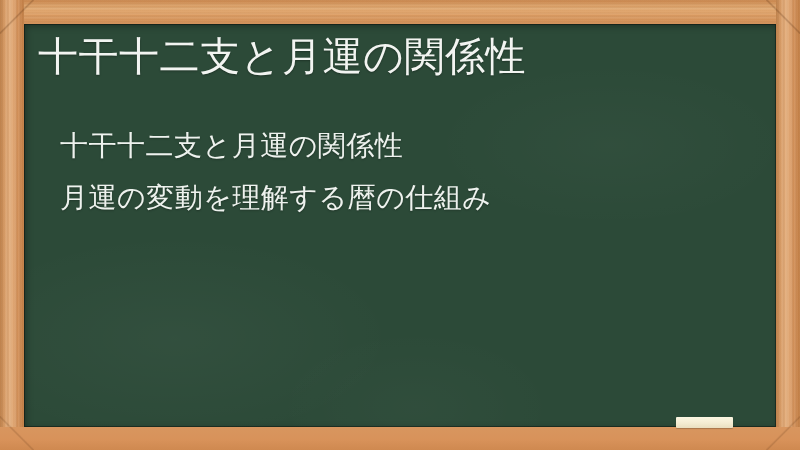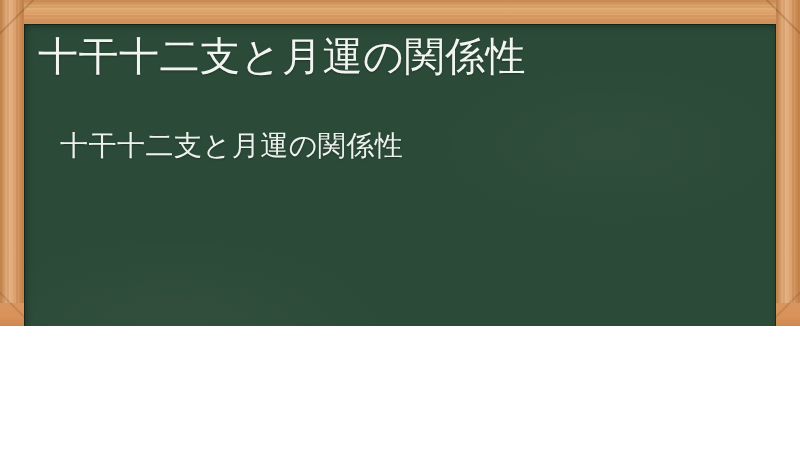--- a/index.html
+++ b/index.html
@@ -11,21 +11,21 @@
     width: 800px;
     height: 450px;
     overflow: hidden;
     font-family: "Liberation Sans", "DejaVu Sans", sans-serif;
   }
 
   
   #slide {
     position: relative;
     width: 800px;
-    height: 326px;
+    height: 450px;
     overflow: hidden;
     background: #d8905a;
   }
 
   
   .frame-rail {
     position: absolute;
     pointer-events: none;
   }
 
@@ -166,18 +166,19 @@
   <div class="miter" id="miter-bl"></div>
   <div class="miter" id="miter-br"></div>
 
   <div id="chalkboard">
     <div id="board-texture"></div>
 
     <div id="board-title">十干十二支と月運の関係性</div>
 
     <ul id="bullet-list">
       <li class="bullet-line">十干十二支と月運の関係性</li>
+      <li class="bullet-line">月運の変動を理解する暦の仕組み</li>
     </ul>
   </div>
 
   <div id="chalk-stick"></div>
 
 </div>
 
 </body></html>

